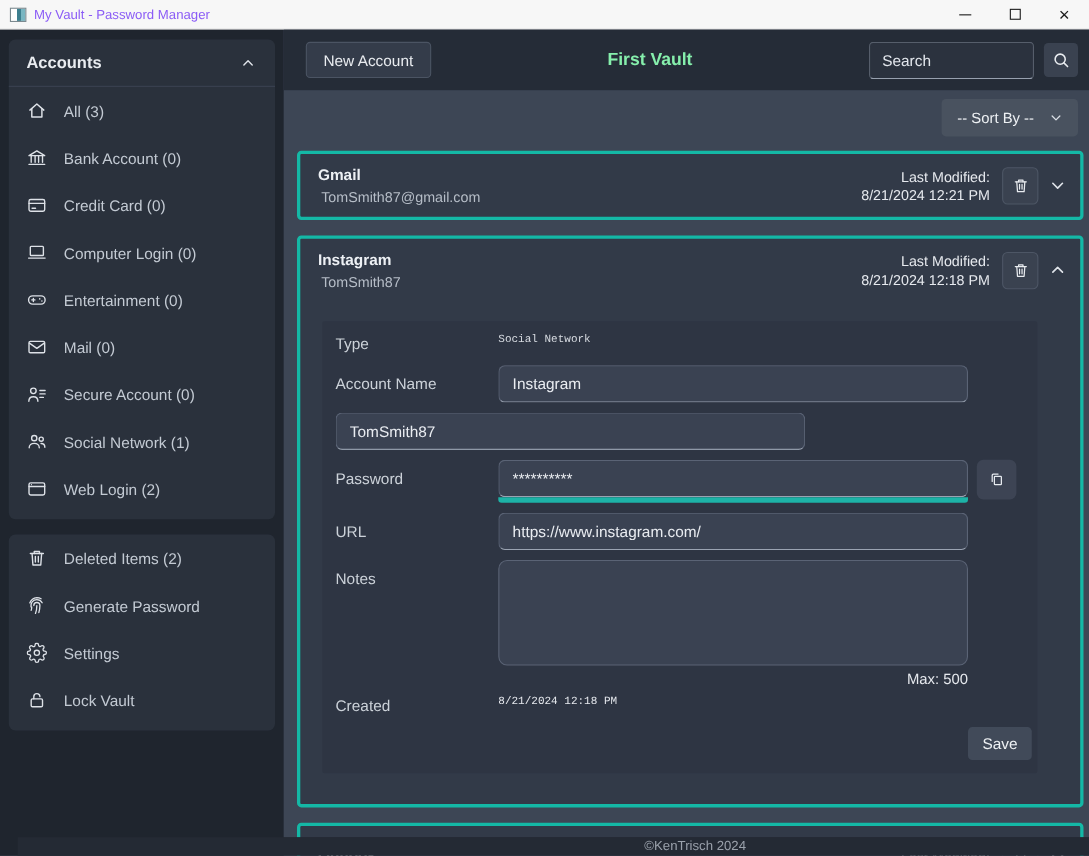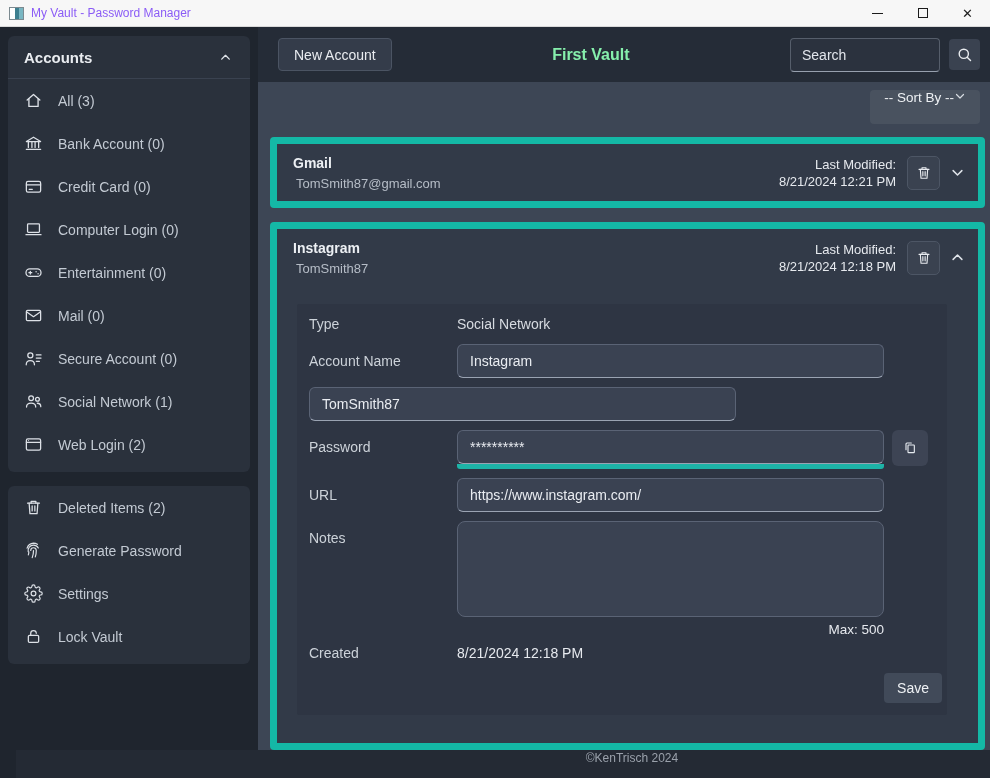--- a/index.html
+++ b/index.html
@@ -35,56 +35,56 @@
   .btn { font-family:inherit; cursor:default; }
   .btn-new { height:33px; padding:0 15px; background:#343c4a; border:1px solid #4b5463; border-radius:4px; color:#e9ecf0; font-size:14px; }
   .vault-title { flex:1; text-align:center; font-weight:700; font-size:16px; color:#86efac; }
   .search-input { width:150px; height:34px; background:#2b323e; border:1px solid #565e6b; border-bottom-color:#97a0ae; border-radius:4px; color:#e9ecf0; padding:0 11px; font-size:14px; font-family:inherit; outline:none; }
   .search-input::placeholder { color:#e2e6ec; }
   .btn-search { width:31px; height:31px; margin-left:9px; background:#3a4250; border:none; border-radius:4px; color:#e9ecf0; display:flex; align-items:center; justify-content:center; }
   .btn-search svg { width:17px; height:17px; }
 
   .content { flex:1; padding:4px 5px 0 12px; overflow:hidden; }
   .sort-row { display:flex; justify-content:flex-end; padding-right:5px; margin-top:4px; }
-  .btn-sort { height:34px; background:#49525f; border:none; border-radius:4px; color:#eef1f4; font-size:13.5px; display:flex; padding:0 14px; }
+  .btn-sort { height:34px; background:#49525f; border:none; border-radius:4px; color:#eef1f4; font-size:13.5px; display:flex; align-items:center; gap:14px; padding:0 14px; }
   .btn-sort svg { width:12px; height:12px; color:#d7dce2; }
 
-  .card { background:#323a48; border:7px solid #14b8a6; border-radius:4px; margin-top:13px; }
+  .card { background:#323a48; border:3px solid #14b8a6; border-radius:4px; margin-top:13px; }
   .card + .card { margin-top:14px; }
   .card-header { height:57px; display:flex; align-items:center; padding:0 9px 0 16px; cursor:default; }
   .acct-name { font-size:14px; font-weight:700; color:#edf0f4; margin-bottom:5px; }
   .acct-user { font-size:13px; color:#b6bdc7; padding-left:3px; }
   .lastmod { margin-left:auto; text-align:right; font-size:13px; color:#e6e9ee; line-height:17px; margin-right:11px; }
   .btn-trash { width:33px; height:34px; background:#3a4250; border:1px solid #4d5665; border-radius:5px; color:#e9ecf0; display:flex; align-items:center; justify-content:center; flex:none; }
   .btn-trash svg { width:16px; height:16px; }
   .btn-chev { width:24px; height:24px; margin-left:5px; background:none; border:none; color:#dfe3e9; display:flex; align-items:center; justify-content:center; flex:none; }
   .btn-chev svg { width:15px; height:15px; }
 
   
   .detail { margin:18px 0 28px 20px; width:650px; background:#2e3543; border-radius:2px; padding-top:12px; }
   .form-row { display:flex; align-items:flex-start; padding-left:12px; margin-bottom:9px; }
   .form-label { width:148px; flex:none; color:#ccd2d9; font-size:14px; padding-top:9px; }
   .row-static .form-label { padding-top:0; }
   .row-type { margin-bottom:12px; }
-  .static-value { color:#d7dbe1; font-size:14px; }
+  .static-value { color:#d7dbe1; font-size:10px;font-family:Liberation Mono, monospace; }
   .txt { width:427px; height:34px; background:#3a4252; border:1px solid #5a6375; border-bottom-color:#9aa3b2; border-radius:6px; color:#e9ecf1; font-size:14px; padding:0 12px; font-family:inherit; outline:none; }
   .pw-wrap { width:427px; }
   .strength-bar { width:427px; height:5px; background:var(--accent); border-radius:0 0 3px 3px; }
   .btn-copy { width:36px; height:36px; margin-left:8px; background:#3d4454; border:none; border-radius:6px; color:#e6eaef; display:flex; align-items:center; justify-content:center; }
   .btn-copy svg { width:16px; height:16px; }
   .notes-area { width:427px; height:96px; background:#3a4252; border:1px solid #5a6375; border-radius:8px; color:#e9ecf1; font-size:14px; padding:8px 12px; font-family:inherit; resize:none; outline:none; }
   .row-notes { margin-bottom:5px; }
   .max-row { width:587px; text-align:right; color:#e6e9ee; font-size:13.5px; margin-bottom:8px; }
   .row-created { margin-bottom:12px; }
   .row-created .static-value { color:#e6e9ee; }
   .save-row { display:flex; justify-content:flex-end; padding:0 5px 12px 0; }
   .btn-save { height:30px; padding:0 13px; background:#414a59; border:none; border-radius:4px; color:#eef1f4; font-size:14px; }
 
   
-  .footer-bar { position:absolute; left:16px; right:0; bottom:0; height:28px; background:#242a34; overflow:hidden; }
+  .footer-bar { position:absolute; left:16px; right:0; bottom:0; height:17px; background:#242a34; overflow:hidden; }
   .footer-text { position:absolute; left:258px; right:0; top:1px; text-align:center; font-size:12px; color:#9aa1ab; }
 </style>
 </head>
 <body>
 
 <div class="titlebar">
   <div class="app-icon"></div>
   <span class="titlebar-title">My Vault - Password Manager</span>
   <div class="win-controls">
     <button class="win-btn">

